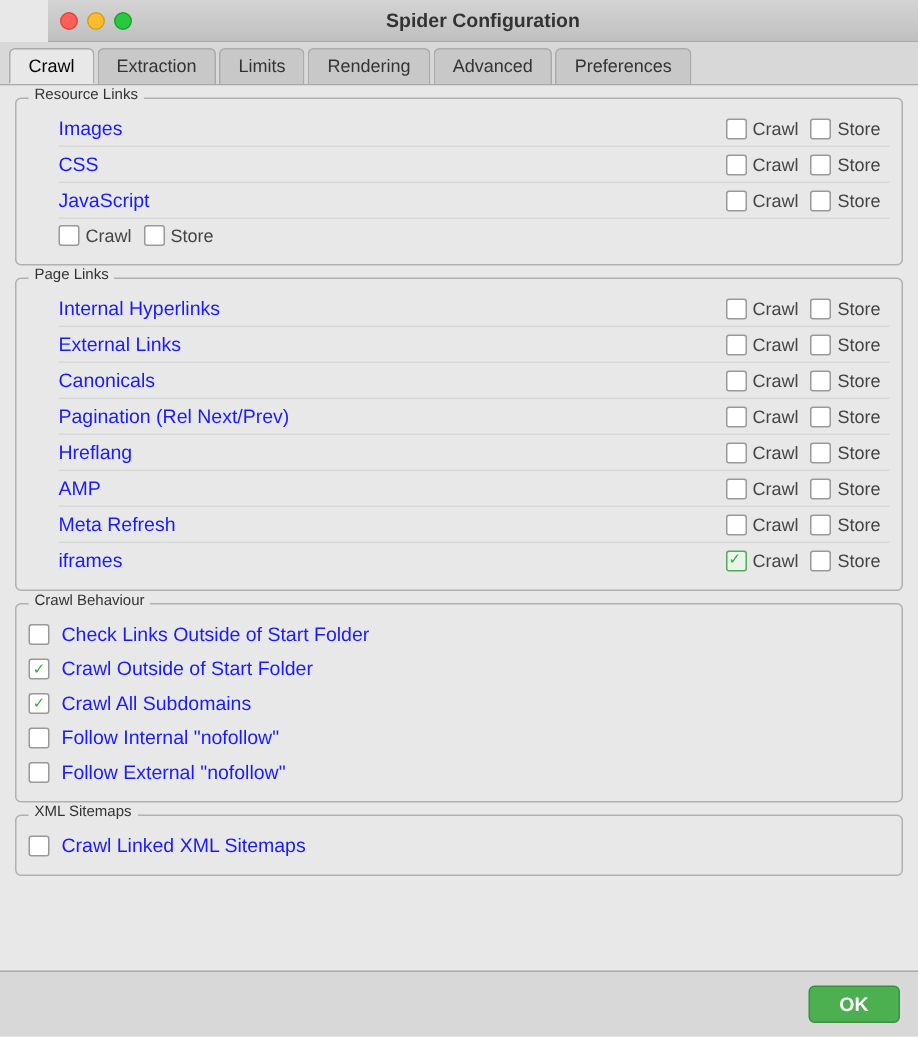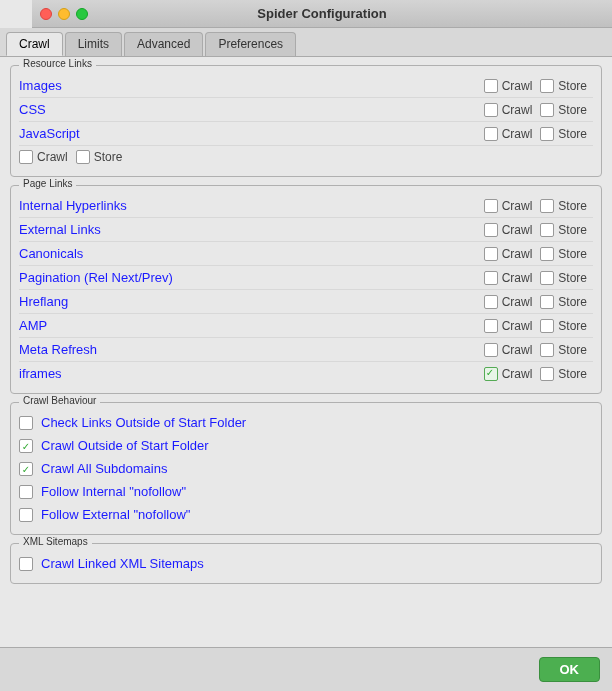--- a/index.html
+++ b/index.html
@@ -95,20 +95,21 @@
     }
     .section-content {
       margin-top: 8px;
     }
 
     .resource-row {
       display: flex;
       align-items: center;
       padding: 4px 0;
       border-bottom: 1px solid #d8d8d8;
+      margin-left: 20px;
     }
     .resource-row:last-child { border-bottom: none; }
     .resource-label {
       flex: 1;
       color: #1a1aff;
       font-size: 13px;
     }
     .crawl-store {
       display: flex;
       align-items: center;
@@ -195,21 +196,23 @@
   <div class="traffic-lights">
     <div class="tl tl-close"></div>
     <div class="tl tl-min"></div>
     <div class="tl tl-max"></div>
   </div>
   <span class="title-bar-title">Spider Configuration</span>
 </div>
 
 <div class="tabs-bar">
   <div class="tab active">Crawl</div>
+  <div class="tab">Extraction</div>
   <div class="tab">Limits</div>
+  <div class="tab">Rendering</div>
   <div class="tab">Advanced</div>
   <div class="tab">Preferences</div>
 </div>
 
 <div class="content">
 
   <div class="section">
     <span class="section-title">Resource Links</span>
     <div class="section-content">
 

